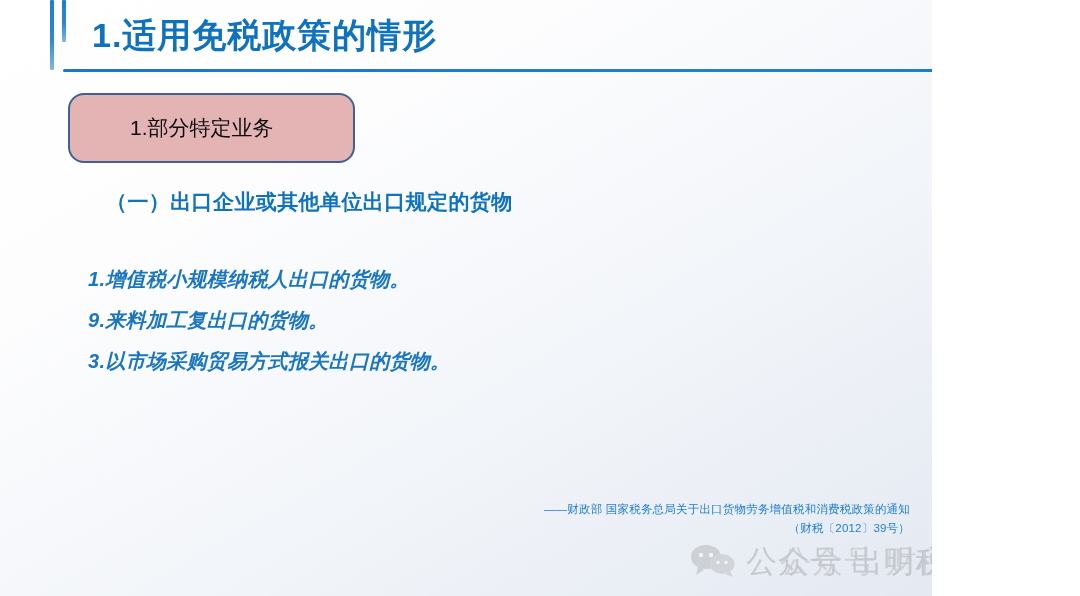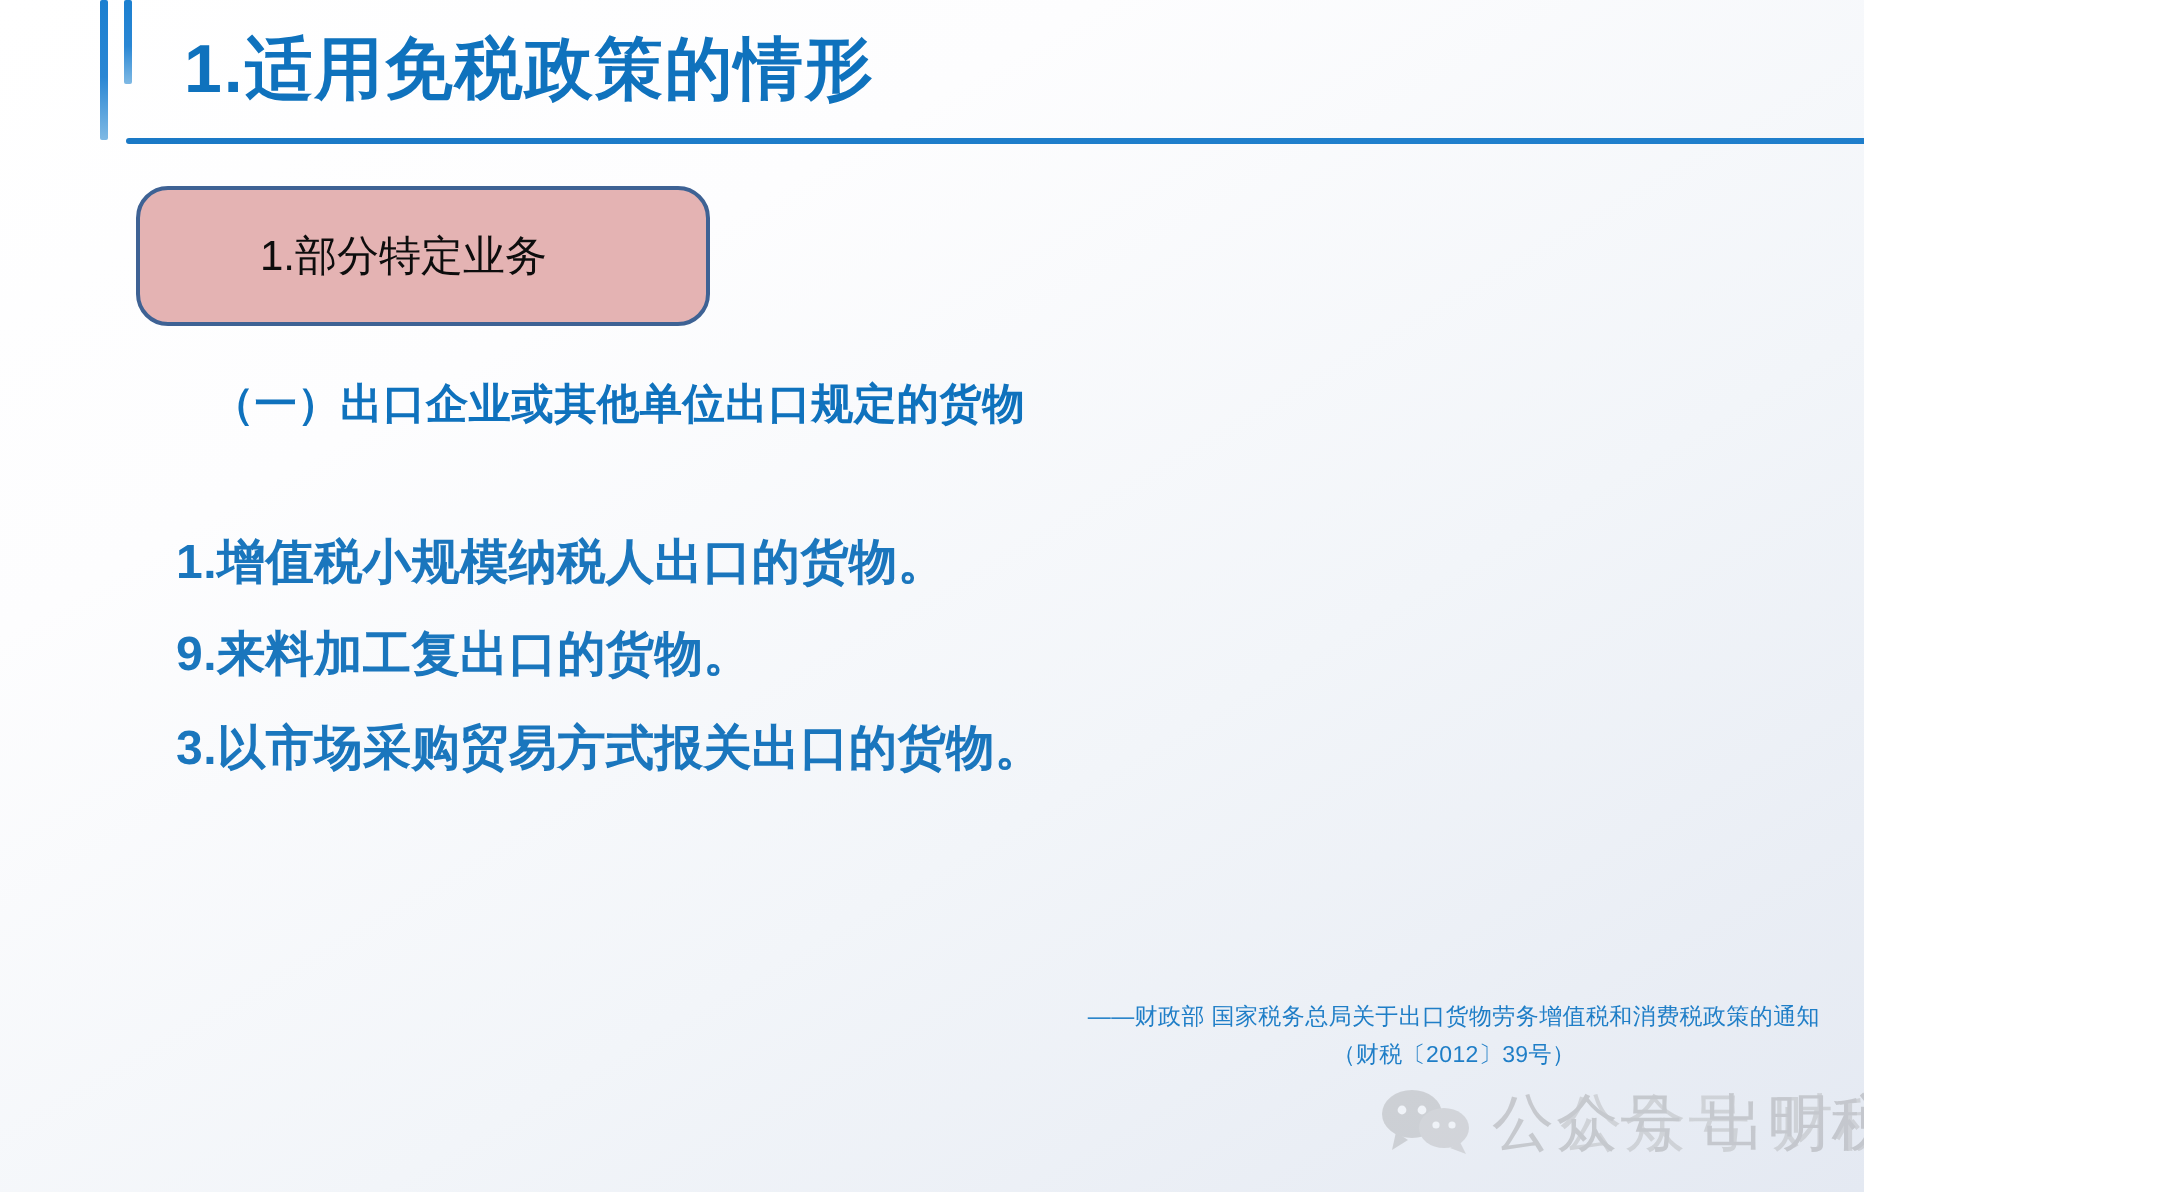--- a/index.html
+++ b/index.html
@@ -100,35 +100,36 @@
   }
 
   
   #body-list {
     position: absolute;
     left: 88px;
     top: 266px;
     width: 960px;
   }
   .body-item {
-    font-size: 24px;
+    font-size: 20px;
     font-weight: bold;
     color: #1a76bd;
     letter-spacing: 0.3px;
     white-space: nowrap;
     margin-bottom: 14px;
     line-height: 1.35;
+    font-style: italic;
   }
 
   
   #citation {
     position: absolute;
     right: 22px;
     top: 500px;
-    text-align: center;
+    text-align: right;
     color: #1f7ec7;
     font-size: 11.5px;
     line-height: 1.65;
     letter-spacing: 0.2px;
   }
   #citation-line-1 { white-space: nowrap; }
   #citation-line-2 { white-space: nowrap; }
 
   
   #watermark {

